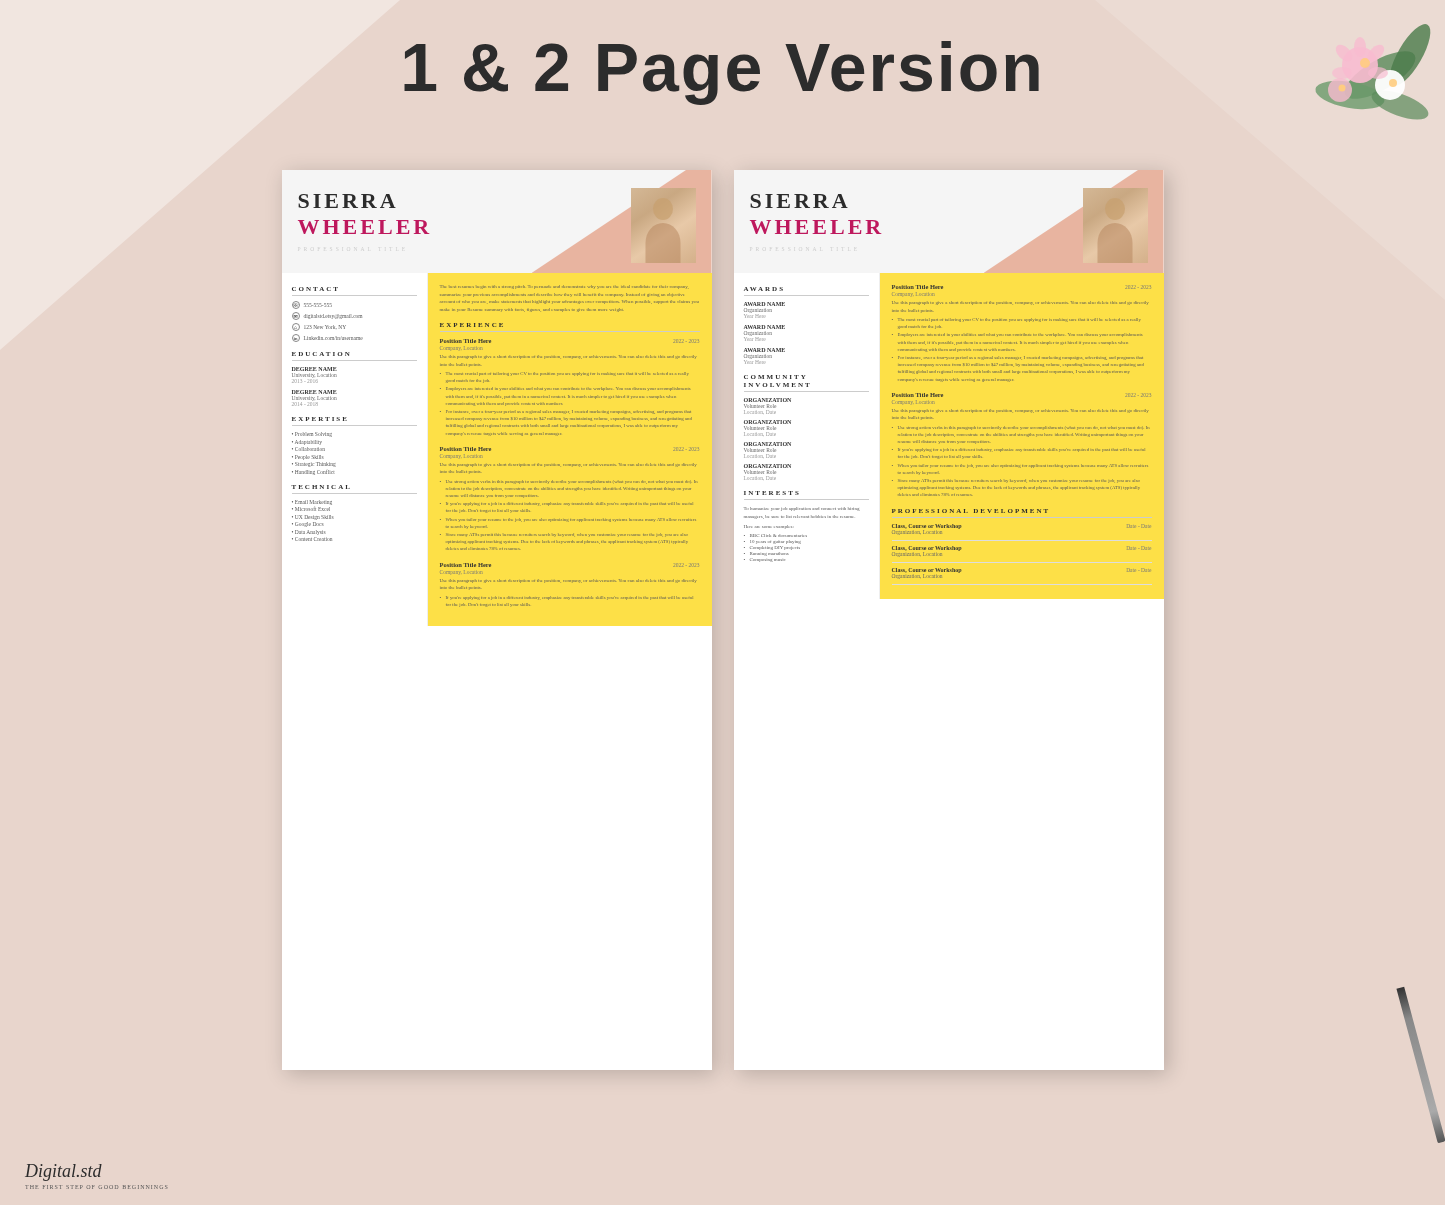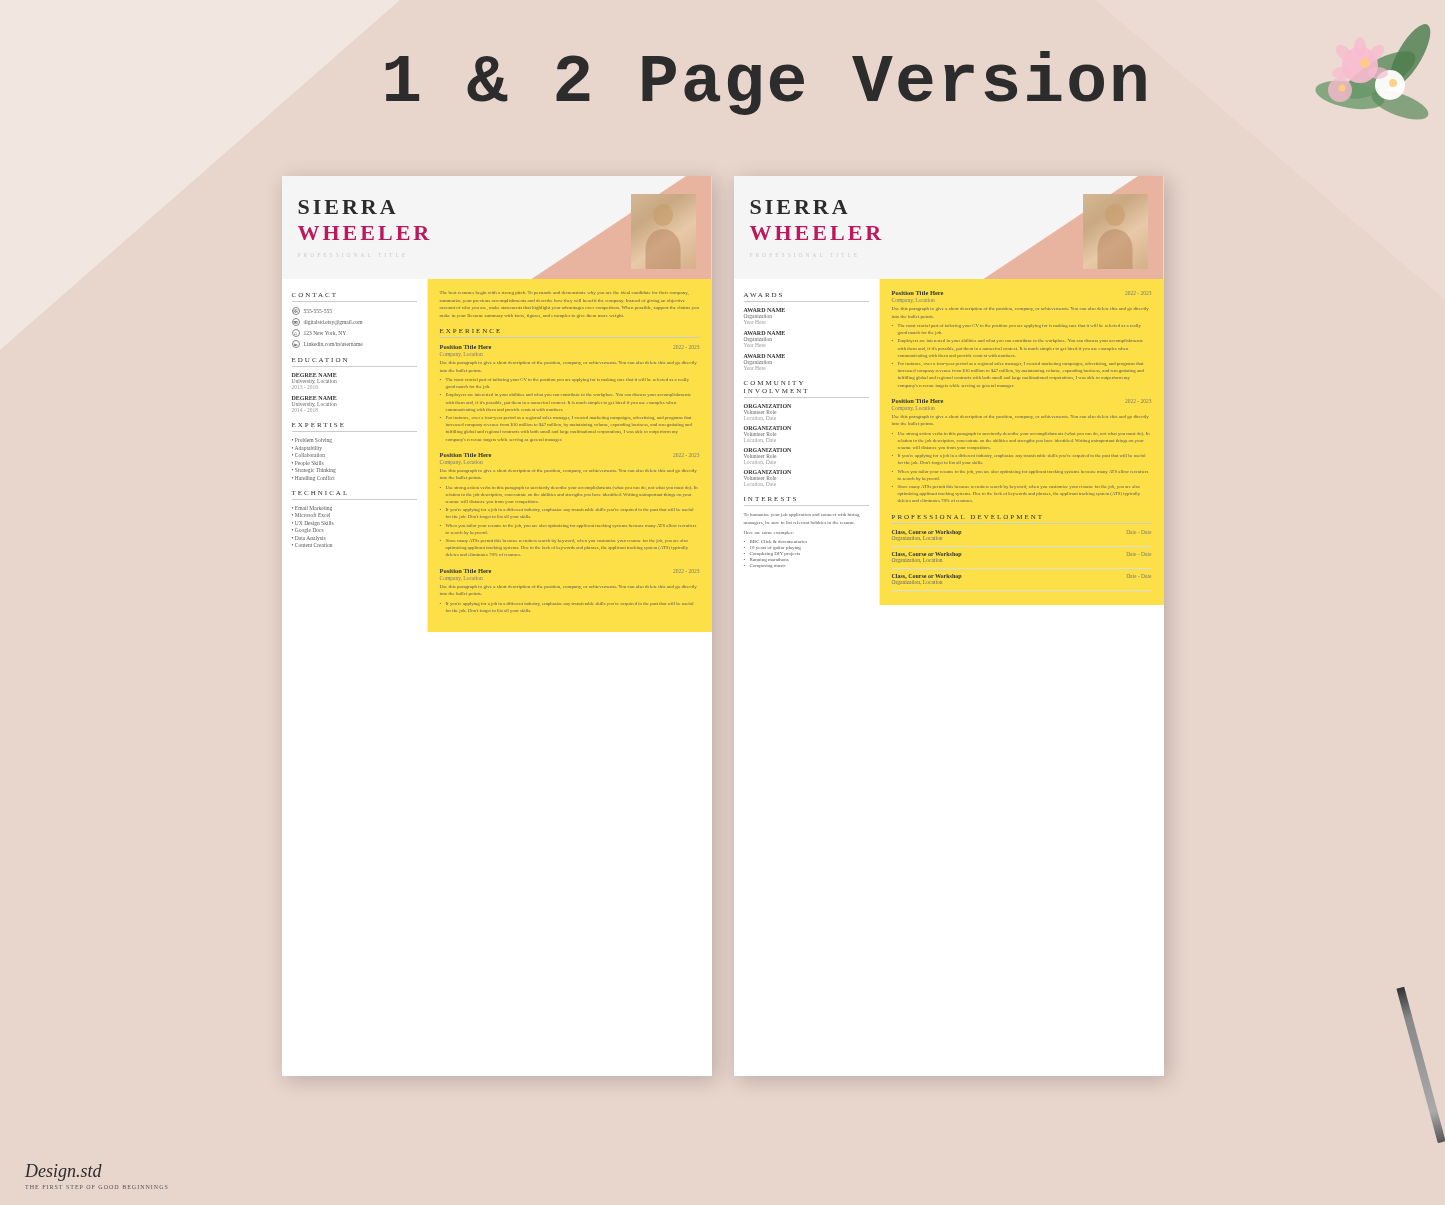--- a/index.html
+++ b/index.html
@@ -26,37 +26,36 @@
       top: 0; right: 0;
       width: 350px; height: 300px;
       background: rgba(255,255,255,0.15);
       clip-path: polygon(100% 0, 0 0, 100% 100%);
       z-index: 0;
     }
 
     
     .page-title {
       position: absolute;
-      top: 44px;
+      top: 28px;
       left: 50%;
       transform: translateX(-50%);
       font-size: 68px;
-      font-family: Liberation Mono, monospace;
+      font-family: Liberation Sans, sans-serif;
       font-weight: bold;
       color: #2c2c2c;
       white-space: nowrap;
       z-index: 10;
       letter-spacing: 2px;
-      margin-left: 44px;
     }
 
     
     .resumes-wrapper {
       position: absolute;
-      top: 176px;
+      top: 170px;
       left: 50%;
       transform: translateX(-50%);
       display: flex;
       gap: 22px;
       z-index: 10;
       align-items: flex-start;
     }
 
     
     .resume-card {
@@ -159,21 +158,21 @@
     .resume-right {
       flex: 1;
       padding: 10px 12px;
       background: #fde047;
       border-left: 0.5px solid #eeeeee;
     }
 
     
     .section-title {
       font-size: 7px;
-      font-weight: normal;
+      font-weight: bold;
       color: #2c2c2c;
       letter-spacing: 2px;
       text-transform: uppercase;
       border-bottom: 0.5px solid #cccccc;
       padding-bottom: 2px;
       margin-bottom: 5px;
       margin-top: 8px;
     }
     .section-title:first-child { margin-top: 0; }
 
@@ -611,17 +610,17 @@
   </div>
             <hr class="section-divider">
           </div>
       </div>
     </div>
   </div>
 
 </div>
 
 <div class="brand-footer">
-  <div class="brand-name">Design.std</div>
+  <div class="brand-name">Digital.std</div>
   <div class="brand-tagline">THE FIRST STEP OF GOOD BEGINNINGS</div>
 </div>
 
 <div class="pen-decoration"></div>
 
 </body></html>

